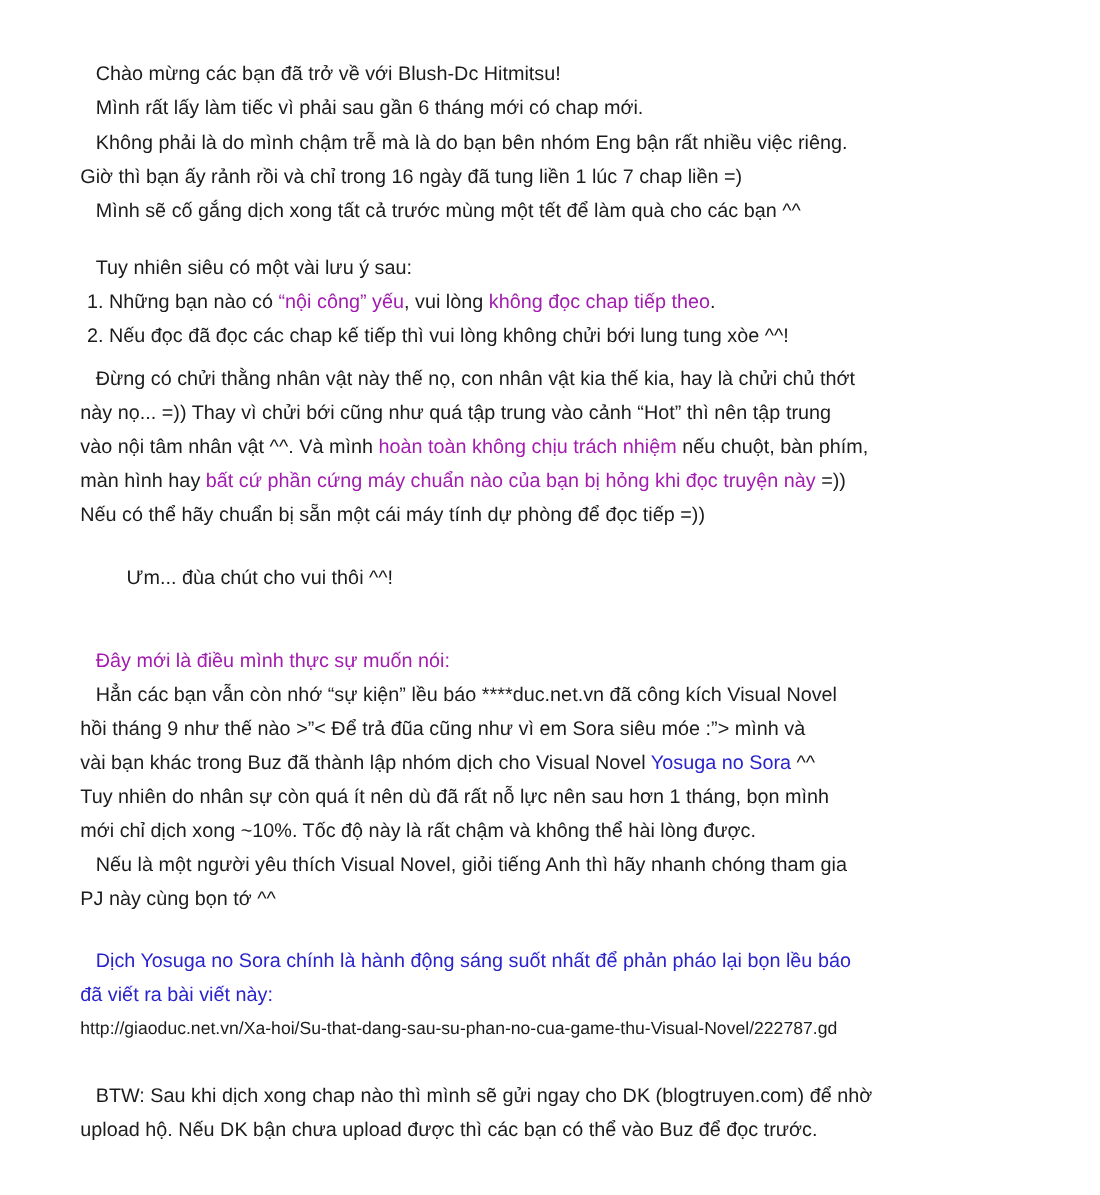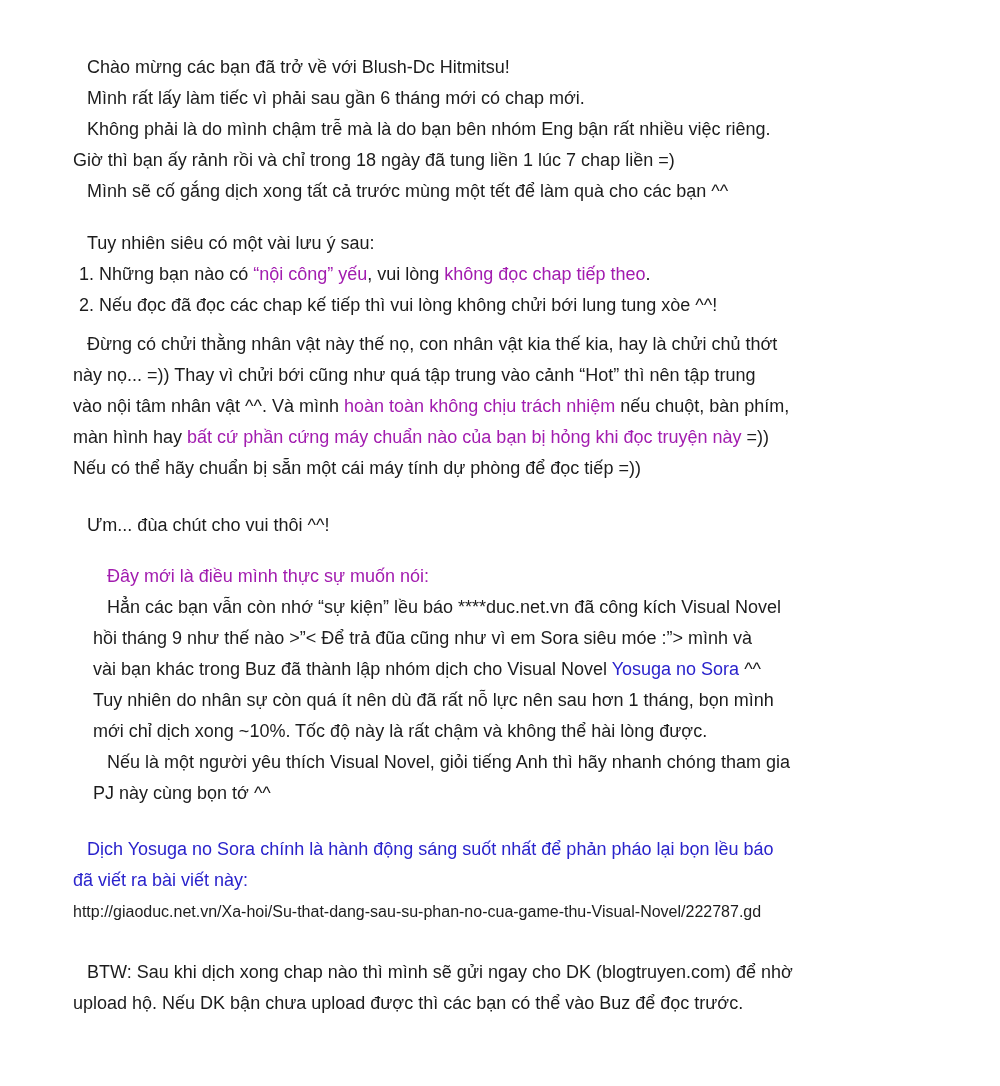--- a/index.html
+++ b/index.html
@@ -24,35 +24,35 @@
     white-space: nowrap;
   }
   .ind0 { margin-left: 73px; }
   .ind1 { margin-left: 87px; }
   .ind2 { margin-left: 79px; }
   .r { color: #a21caf; }
   .b { color: #2a23cc; }
   .url { font-size: 16px; }
   .p2  { margin-top: 21px; }
   .p2b { margin-top: 8px; }
-  .p3  { margin-top: 26px; }
-  .p4  { margin-top: 20px; padding-left: 20px; }
+  .p3  { margin-top: 26px; padding-left: 28px; }
+  .p4  { margin-top: 44px; }
   .p5  { margin-top: 25px; }
   .p6  { margin-top: 30px; }
 </style>
 </head>
 <body>
 
 <main class="page">
 
   <section>
     <div class="line ind1"><span>Chào mừng các bạn đã trở về với Blush-Dc Hitmitsu!</span></div>
     <div class="line ind1"><span>Mình rất lấy làm tiếc vì phải sau gần 6 tháng mới có chap mới.</span></div>
     <div class="line ind1"><span>Không phải là do mình chậm trễ mà là do bạn bên nhóm Eng bận rất nhiều việc riêng.</span></div>
-    <div class="line ind0"><span>Giờ thì bạn ấy rảnh rồi và chỉ trong 18 ngày đã tung liền 1 lúc 7 chap liền =)</span></div>
+    <div class="line ind0"><span>Giờ thì bạn ấy rảnh rồi và chỉ trong 16 ngày đã tung liền 1 lúc 7 chap liền =)</span></div>
     <div class="line ind1"><span>Mình sẽ cố gắng dịch xong tất cả trước mùng một tết để làm quà cho các bạn ^^</span></div>
   </section>
 
   <section class="p2">
     <div class="line ind1"><span>Tuy nhiên siêu có một vài lưu ý sau:</span></div>
     <div class="line ind2"><span>1. Những bạn nào có </span><span class="r">“nội công” yếu</span><span>, vui lòng </span><span class="r">không đọc chap tiếp theo</span><span>.</span></div>
     <div class="line ind2"><span>2. Nếu đọc đã đọc các chap kế tiếp thì vui lòng không chửi bới lung tung xòe ^^!</span></div>
   </section>
 
   <section class="p2b">

